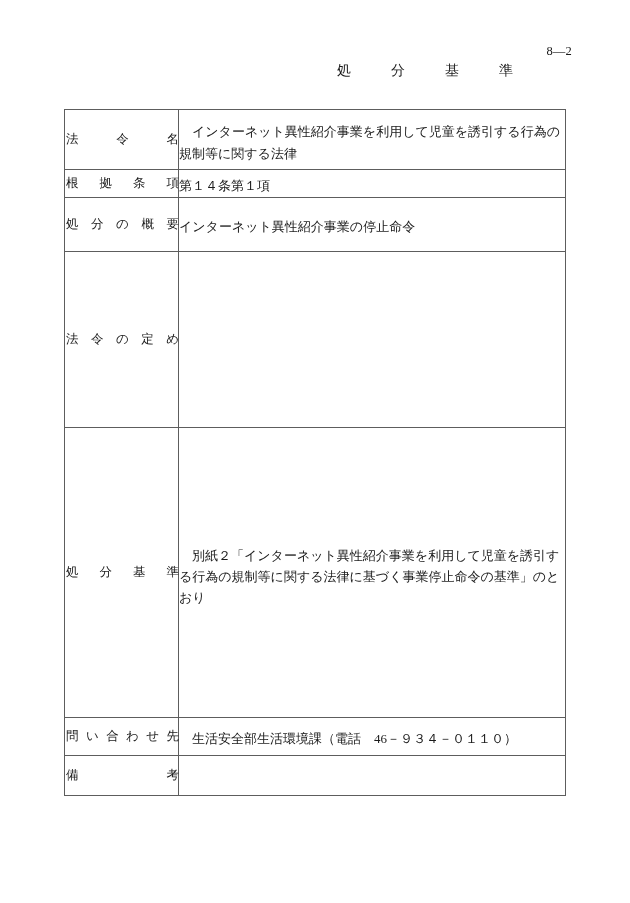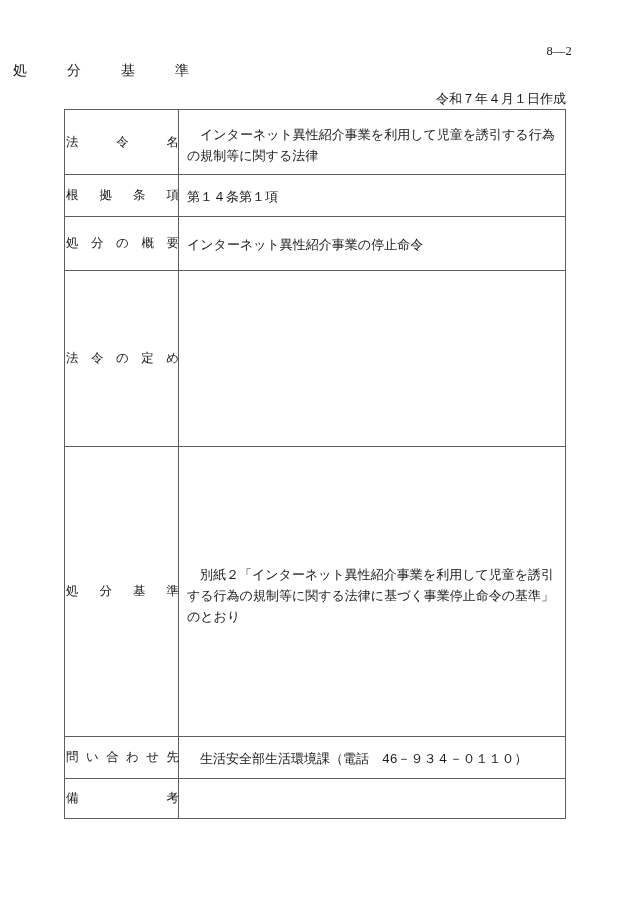--- a/index.html
+++ b/index.html
@@ -32,21 +32,21 @@
     font-size: 12.5px;
     letter-spacing: 0.2px;
     white-space: nowrap;
   }
 
   .doc-title {
     position: absolute;
     top: 62px;
     left: 0;
     width: 526px;
-    text-align: left;
+    text-align: right;
     font-size: 14px;
     white-space: pre;
   }
   .doc-title .t {
     display: inline-block;
     letter-spacing: 13px;
     padding-left: 13px;
   }
 
   .doc-date {
@@ -91,23 +91,23 @@
   }
   .lbl.spread span { display: inline-block; }
 
   .value-cell {
     font-size: 13px;
     line-height: 1.62;
     padding: 7px 8px 7px 10px;
     vertical-align: top;
     text-align: left;
   }
-  .value-cell.mid { vertical-align: middle; padding-top: 4px; padding-bottom: 0; font-family: Liberation Mono, monospace; }
+  .value-cell.mid { vertical-align: middle; padding-top: 4px; padding-bottom: 0; }
   .value-cell p {
-    margin: 8px;
+    margin: 0;
     text-indent: 1em;
   }
   .value-cell p.noindent { text-indent: 0; }
   .value-cell.empty { padding: 0; }
 
   
   .r-houreimei   { height: 60px; }
   .r-konkyo      { height: 28px; }
   .r-gaiyou      { height: 54px; }
   .r-genkensha   { height: 40px; }
@@ -123,21 +123,20 @@
 </style>
 </head>
 <body>
 
 <div class="page">
 
   <div class="page-marker">8—2</div>
 
   <div class="doc-title"><span class="t">処　分　基　準</span></div>
 
-  <div class="doc-date">令和７年４月１日作成</div>
 
   <table class="doc-table">
     <tbody>
       <tr class="r-houreimei">
         <td class="label-cell">
           <span class="lbl spread">
             <span>法</span>
               <span>令</span>
               <span>名</span>
           </span>

